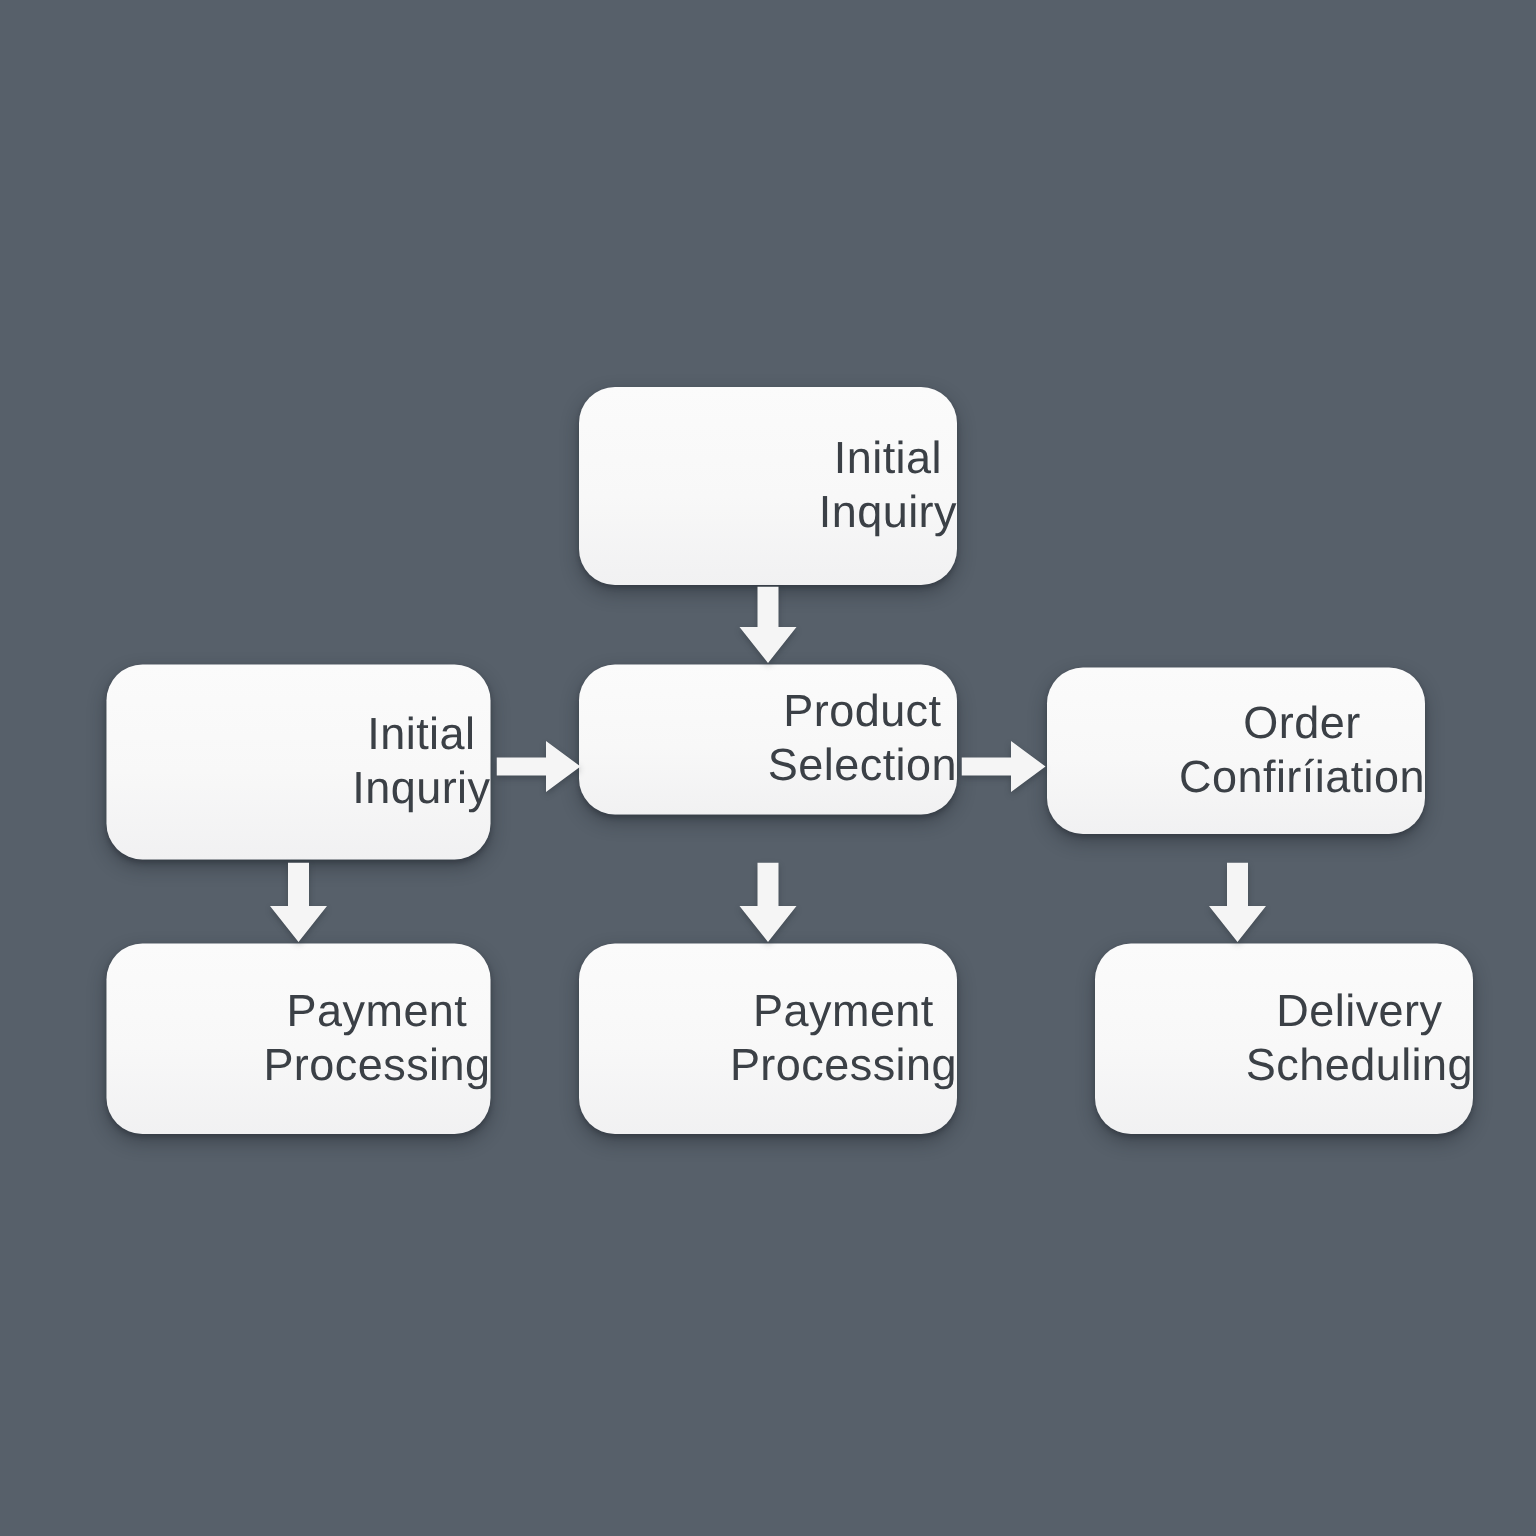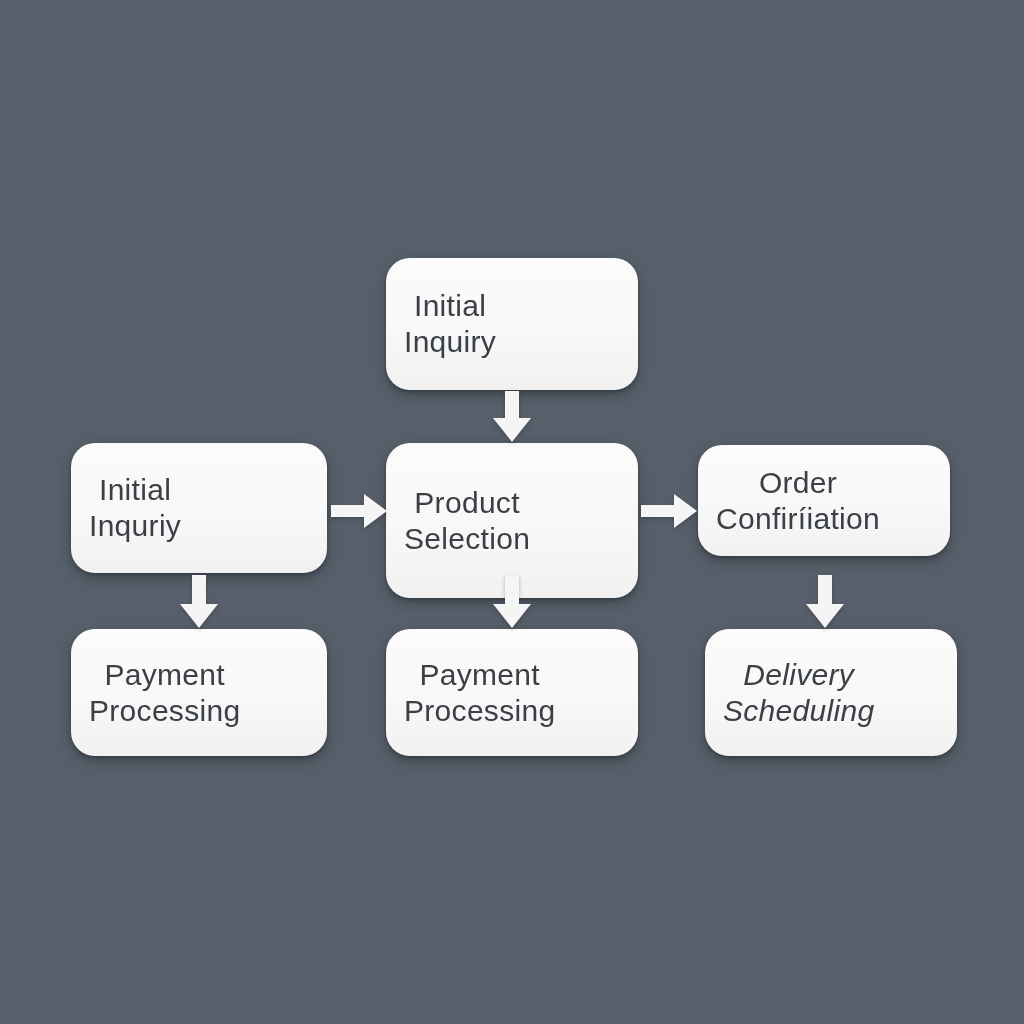--- a/index.html
+++ b/index.html
@@ -23,21 +23,21 @@
     height: 1024px;
     background: var(--background-color);
   }
   .node {
     position: absolute;
     background: linear-gradient(180deg, #fbfbfb 0%, var(--node-fill) 55%, #f1f1f2 100%);
     border-radius: 24px;
     box-shadow: 0 5px 12px rgba(24, 29, 36, 0.38), 0 2px 3px rgba(24, 29, 36, 0.28);
     display: flex;
     align-items: center;
-    justify-content: flex-start;
+    justify-content: flex-end;
     text-align: center;
     padding-left: 18px;
   }
   .node-label {
     white-space: pre-line;
     font-size: 30px;
     line-height: 36px;
     letter-spacing: 0.3px;
     color: var(--node-text-color);
   }
@@ -55,41 +55,41 @@
   <div class="node" style="left:386px; top:258px; width:252px; height:132px;">
     <span class="node-label">Initial
 Inquiry</span>
   </div>
 
   <div class="node" style="left:71px; top:443px; width:256px; height:130px;">
     <span class="node-label">Initial
 Inquriy</span>
   </div>
 
-  <div class="node" style="left:386px; top:443px; width:252px; height:155px;">
+  <div class="node" style="left:386px; top:443px; width:252px; height:100px;">
     <span class="node-label">Product
 Selection</span>
   </div>
 
   <div class="node" style="left:698px; top:445px; width:252px; height:111px;">
     <span class="node-label">Order
 Confiríiation</span>
   </div>
 
   <div class="node" style="left:71px; top:629px; width:256px; height:127px;">
     <span class="node-label">Payment
 Processing</span>
   </div>
 
   <div class="node" style="left:386px; top:629px; width:252px; height:127px;">
     <span class="node-label">Payment
 Processing</span>
   </div>
 
-  <div class="node" style="left:705px; top:629px; width:252px; height:127px;font-style:italic;">
+  <div class="node" style="left:730px; top:629px; width:252px; height:127px;">
     <span class="node-label">Delivery
 Scheduling</span>
   </div>
 
   <svg class="arrow" style="left:490px; top:391px;" width="44" height="51" viewBox="0 0 44 51" aria-hidden="true">
     <polygon points="15,0 29,0 29,27 41,27 22,51 3,27 15,27"></polygon>
   </svg>
 
   <svg class="arrow" style="left:331px; top:493px;" width="57" height="36" viewBox="0 0 57 36" aria-hidden="true">
     <polygon points="0,12 33,12 33,1 56,18 33,35 33,24 0,24"></polygon>

